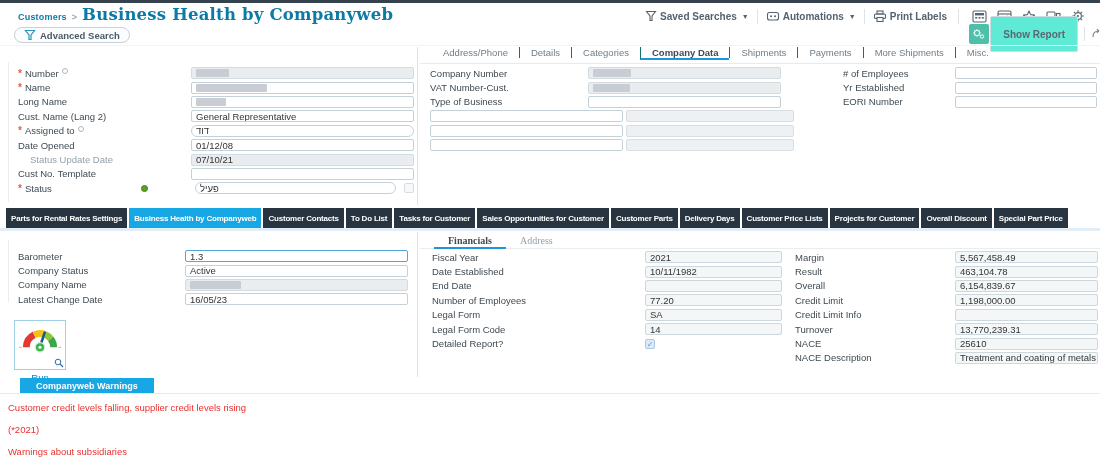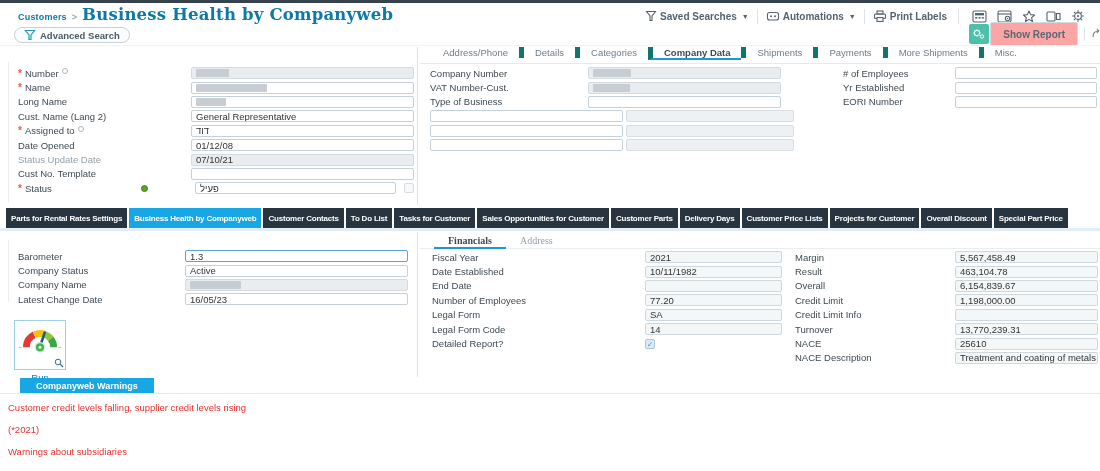--- a/index.html
+++ b/index.html
@@ -22,54 +22,54 @@
   .tool-sep { width:1px; height:15px; background:#dde3e7; margin:0 8px; }
   .tool-btn { display:flex; align-items:center; cursor:pointer; }
   .ico { display:inline-block; }
   .ico-gap { margin:0 5px; }
 
   
   #adv-search { position:absolute; left:14px; top:27px; height:16px; display:flex; align-items:center; padding:0 9px 0 5px; border:1px solid #c9d1d7; border-radius:8px; background:#fbfcfd; cursor:pointer; }
   #adv-search span { font-size:9.5px; font-weight:bold; color:#4c5a64; margin-left:4px; white-space:nowrap; }
   #showreport-row { position:absolute; right:0px; top:24px; height:20px; display:flex; align-items:center; }
   #showreport-icon { width:20px; height:20px; background:#4cc0a9; border-radius:2px; display:flex; align-items:center; justify-content:center; }
-  #showreport-btn { height:24px; display:flex; align-items:center; padding:0 12px; border:1px solid #d4dbe0; background:#fca5a5; border-radius:2px; margin-left:1px; cursor:pointer; }
+  #showreport-btn { height:36px; display:flex; align-items:center; padding:0 12px; border:1px solid #d4dbe0; background:#5eead4; border-radius:2px; margin-left:1px; cursor:pointer; }
   #showreport-btn span { font-size:10px; font-weight:bold; color:#5a6872; white-space:nowrap; }
   #sr-sep { width:1px; height:14px; background:#dde3e7; margin:0 6px; }
 
   
   .vdiv { position:absolute; width:1px; background:#dde4e9; }
   .lline { position:absolute; background:#e4eaee; }
 
   
   .form-row { display:flex; align-items:center; height:14.4px; }
   .row-label { display:flex; align-items:center; font-size:9.5px; color:#3f4a52; white-space:nowrap; overflow:hidden; }
   .req { color:#e05c4a; margin-right:3px; font-size:10px; font-weight:bold; }
-  .lbl.muted { color:#93a1ab; }
+  .lbl.muted { color:#93a1ab;margin-left:12px; }
   .info-ic { width:6px; height:6px; border:1px solid #aab8c1; border-radius:50%; margin-left:3px; margin-top:-4px; flex:none; }
   .fld { display:inline-flex; align-items:center; height:12px; border:1px solid #c4d1d9; border-radius:2px; background:#fff; font-size:9.5px; color:#333; padding:0 4px; overflow:hidden; white-space:nowrap; flex:none; }
-  .fld.rtl { justify-content:flex-end; direction:rtl; }
+  .fld.rtl { justify-content:flex-end; direction:rtl;border-radius:6px; }
   .fld.readonly { background:#e9edf0; border-color:#d4dbdf; }
   .fld.focused { border-color:#55a5dc; }
   .blob { height:8px; background:#c7cdd2; border-radius:1px; flex:none; }
   .small-box { width:22px; margin-right:3px; }
   .split-gray { background:#eef1f3; border-color:#d8dee2; }
   .status-dot { width:7px; height:7px; border-radius:50%; background:#5aa224; border:1px solid #477f1b; margin-right:3px; flex:none; }
   .suffix-box { width:10px; height:10px; border:1px solid #d5dde2; border-radius:2px; background:#f6f8f9; margin-left:8px; flex:none; }
   .checkbox { width:10px; height:10px; border:1px solid #a9c7e0; border-radius:2px; background:#ddeaf6; color:#5b9bd5; font-size:8px; line-height:9px; text-align:center; flex:none; }
 
   
   #customer-form { position:absolute; top:66px; left:10px; width:404px; }
   #customer-form .row-label { width:175px; padding-left:8px; }
   #customer-form .fld { width:223px;margin-left:44px; }
   #customer-form .fld.status-fld { width:201px; }
 
   
   #company-tabs { position:absolute; top:47px; left:420px; right:0; height:17px; border-bottom:1px solid #e6ebef; display:flex; align-items:flex-start; padding-left:12px; }
-  .ctab { display:flex; align-items:center; padding:0 11px; font-size:9.5px; color:#6e7d88; border-left:5px solid #0f766e; cursor:pointer; white-space:nowrap; }
+  .ctab { display:flex; align-items:center; padding:0 11px; font-size:9.5px; color:#6e7d88; border-left:1px solid #0f766e; cursor:pointer; white-space:nowrap; }
   .ctab:first-child { border-left:none; }
   .ctab.active { color:#3f4a52; font-weight:bold; border-bottom:2px solid #1d97dc; }
 
   
   #companydata-left { position:absolute; top:66px; left:420px; width:365px; }
   #companydata-left .row-label { width:168px; padding-left:10px; }
   #companydata-left .fld { width:193px; }
   #companydata-left .split-gray { width:168px; }
   #companydata-right { position:absolute; top:66px; left:833px; width:267px; }
   #companydata-right .row-label { width:122px; padding-left:10px; }

